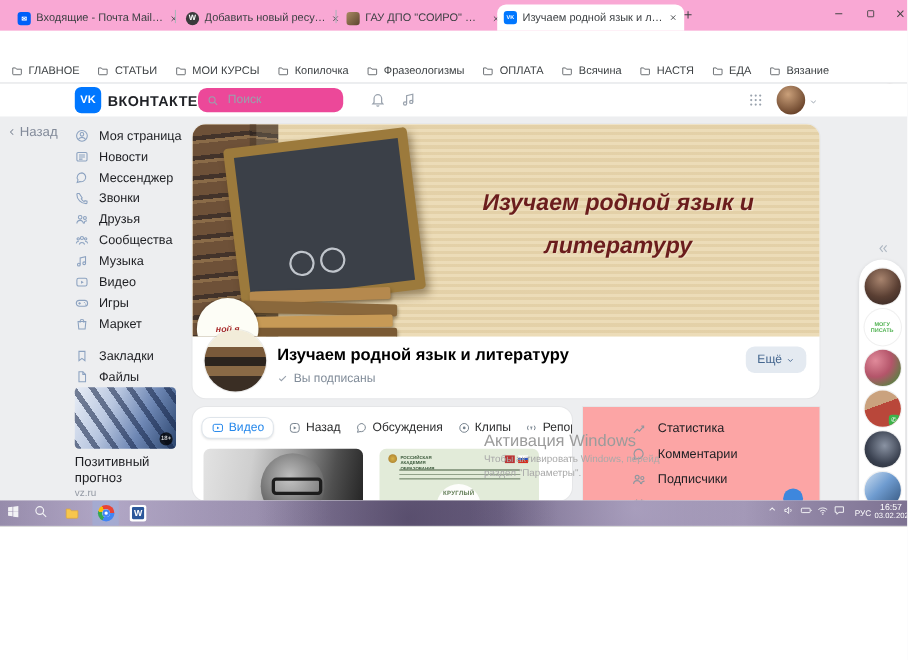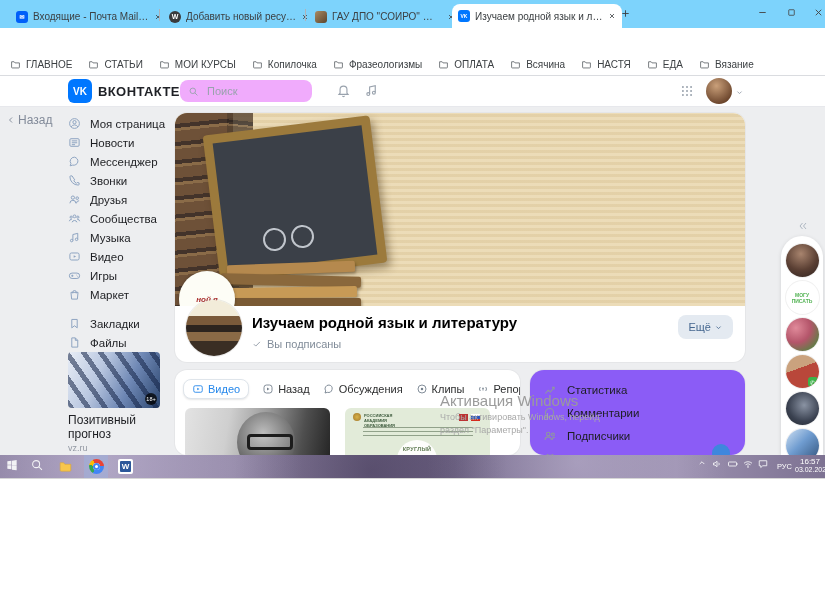--- a/index.html
+++ b/index.html
@@ -3,21 +3,21 @@
 <meta charset="utf-8">
 <style>
   html,body{margin:0;padding:0;background:#fff;}
   .stage{position:relative;width:825px;height:600px;overflow:hidden;background:#fff;
          font-family:"Liberation Sans",sans-serif;-webkit-font-smoothing:antialiased;}
   .abs{position:absolute;}
   svg.ic{display:block;}
   .ellip{white-space:nowrap;overflow:hidden;text-overflow:ellipsis;}
 
   
-  #tabstrip{left:0;top:0;width:825px;height:28px;background:#7dd3fc;}
+  #tabstrip{left:0;top:0;width:825px;height:28px;background:#f9a8d4;}
   .tab{top:5px;height:23px;display:flex;align-items:center;gap:5px;padding:0 6px;font-size:10px;color:#3c4043;}
   .tab .ttl{flex:1;}
   .tab.active{top:4px;height:24px;background:#fff;border-radius:8px 8px 0 0;}
   .tabsep{top:9px;width:1px;height:12px;background:#aeb3ba;}
   .fava{width:12px;height:12px;border-radius:3px;display:flex;align-items:center;justify-content:center;
         color:#fff;font-size:6px;font-weight:bold;flex:0 0 12px;}
   .winctl{top:7px;color:#444;}
   #toolbar{left:0;top:28px;width:825px;height:26px;background:#fff;}
   .tbic{top:33px;color:#5f6368;}
   #urlpill{left:64px;top:31px;width:656px;height:20px;background:#eef1f4;border-radius:10px;
@@ -29,21 +29,21 @@
              display:flex;align-items:center;gap:16px;padding:0 10px;box-sizing:border-box;}
   .bmk{display:flex;align-items:center;gap:5px;font-size:10px;color:#3c4043;white-space:nowrap;}
   .bmk svg{color:#5f6368;}
 
   
   #vk{left:0;top:76px;width:825px;height:379px;background:#edeef0;overflow:hidden;}
   #vkheader{left:0;top:0;width:825px;height:30px;background:#fff;border-bottom:1px solid #e7e8ec;}
   #vklogo{left:68px;top:3px;width:24px;height:24px;border-radius:6px;background:#07f;color:#fff;
           display:flex;align-items:center;justify-content:center;font-weight:bold;font-size:10px;}
   #vkword{left:98px;top:8px;font-size:13px;font-weight:bold;letter-spacing:.4px;color:#1f2126;}
-  #vksearch{left:180px;top:4px;width:132px;height:22px;background:#f0abfc;border-radius:8px;
+  #vksearch{left:180px;top:4px;width:132px;height:22px;background:#ec4899;border-radius:8px;
             display:flex;align-items:center;gap:6px;padding:0 8px;box-sizing:border-box;}
   #vksearch input{border:0;background:transparent;outline:none;font-size:11px;width:90px;color:#333;
                   font-family:"Liberation Sans",sans-serif;}
   #vksearch input::placeholder{color:#99a2ad;}
   .hdric{top:7px;color:#99a2ad;}
   #hdr-avatar{left:706px;top:2px;width:26px;height:26px;border-radius:50%;
               background:radial-gradient(circle at 40% 30%,#caa07a,#6b452c 75%);}
   
   #backlink{left:6px;top:37px;display:flex;align-items:center;gap:2px;color:#828a99;font-size:12px;}
   #nav{left:68px;top:38px;width:104px;}
@@ -116,22 +116,22 @@
      color:#3c5a3c;}
   #thumb2 .flag1{position:absolute;right:10px;top:6px;width:9px;height:7px;background:linear-gradient(180deg,#fff 33%,#2a52be 33% 66%,#d52b1e 66%);}
   #thumb2 .flag2{position:absolute;right:22px;top:6px;width:9px;height:7px;background:#b33;}
   #thumb2 .tlines{position:absolute;left:18px;top:18px;width:110px;height:10px;
      background:repeating-linear-gradient(0deg,#7d8f76 0 1.5px,transparent 1.5px 4px);opacity:.8;}
   #thumb2 .circ{position:absolute;left:52px;top:32px;width:40px;height:40px;border-radius:50%;background:#fdfdfb;
      display:flex;justify-content:center;padding-top:6px;box-sizing:border-box;
      font-size:5.5px;font-weight:bold;color:#5f7a52;letter-spacing:.3px;}
 
   
-  #rightcard{left:530px;top:294px;width:215px;height:85px;background:#8b5cf6;border-radius:14px;overflow:hidden;
-             box-shadow:0 0 0 1px rgba(0,0,0,.03);padding-top:8px;box-sizing:border-box;}
+  #rightcard{left:530px;top:294px;width:215px;height:85px;background:#fca5a5;border-radius:0;overflow:hidden;
+             box-shadow:0 0 0 1px rgba(0,0,0,.03);padding-top:8px;box-sizing:border-box;padding-left:31px;}
   .rrow{display:flex;align-items:center;gap:10px;height:23px;padding:0 13px;font-size:11.5px;color:#1d1e22;}
   .rrow svg{color:#90979f;flex:0 0 14px;}
 
   
   #watermark{left:440px;top:316px;width:320px;z-index:5;pointer-events:none;color:#9b9b9b;}
   #wm1{font-size:15px;}
   #wm2,#wm3{font-size:9px;color:#a9a9a9;margin-top:3px;white-space:nowrap;}
 
   #fab{left:712px;top:368px;width:18px;height:18px;border-radius:50%;background:#3e87dd;z-index:4;}
 
@@ -621,20 +621,21 @@
         <div class="spines"></div>
         <div class="spines2"></div>
         <div id="board"></div>
         <div class="lens" style="left:88px;top:115px;transform:rotate(-6deg);"></div>
         <div class="lens" style="left:116px;top:112px;transform:rotate(-6deg);"></div>
         <div class="bookbar" style="left:52px;top:150px;width:128px;background:#b5894e;transform:rotate(-2deg);"></div>
         <div class="bookbar" style="left:46px;top:162px;width:140px;background:#8a683c;transform:rotate(1.5deg);"></div>
         <div class="bookbar" style="left:56px;top:174px;width:126px;background:#c79a56;transform:rotate(-1deg);"></div>
         <div class="bookbar" style="left:50px;top:185px;width:136px;background:#7a5a34;"></div>
         <div id="coverbadge">ной я</div>
+        <div id="covertitle"><span>Изучаем родной язык и</span><br><span>литературу</span></div>
       </div>
       <div id="gavatar"></div>
       <div id="gname">Изучаем родной язык и литературу</div>
       <div id="gsub">
         <svg class="ic" width="10" height="10" viewBox="0 0 24 24" stroke="#99a2ad" stroke-width="2.4" fill="none">
             <use href="#i-check"></use>
           </svg>
         <span>Вы подписаны</span>
       </div>
       <div id="morebtn">

